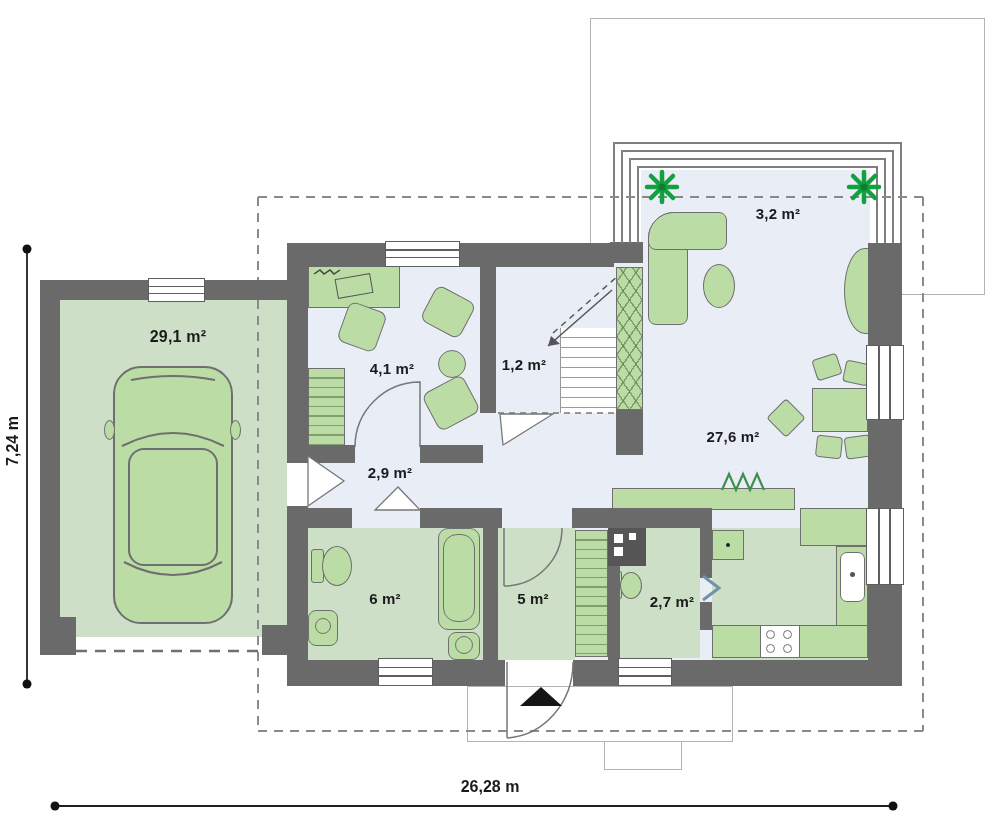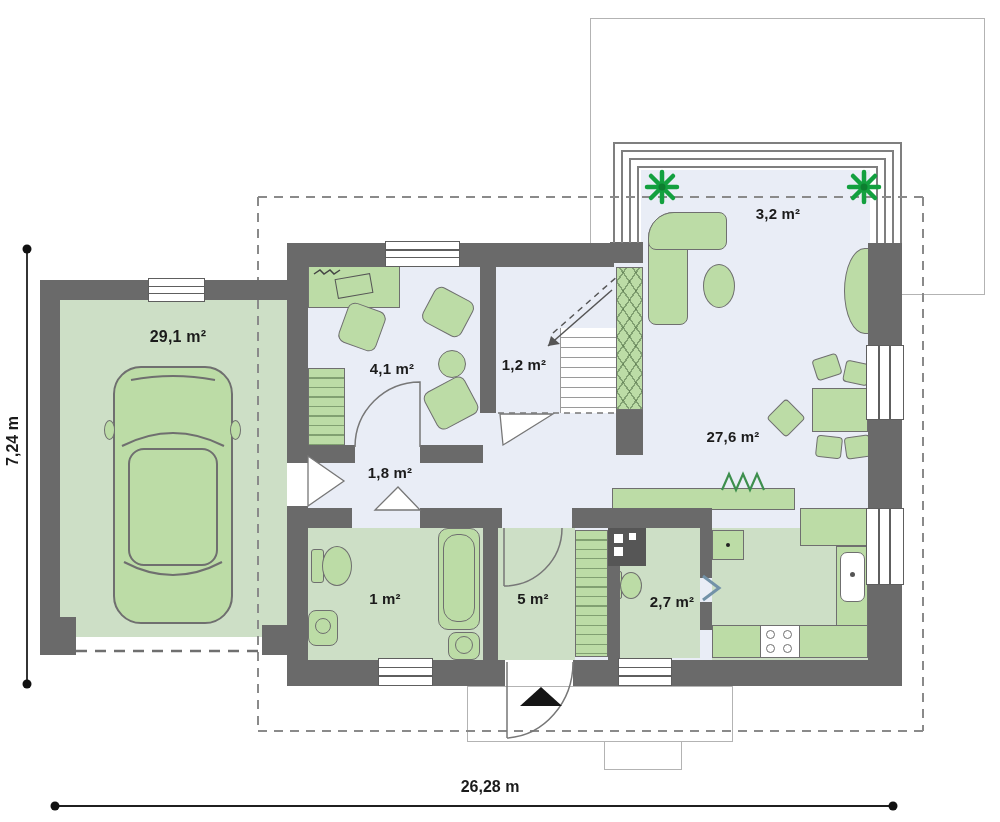--- a/index.html
+++ b/index.html
@@ -218,21 +218,21 @@
     </g>
     <circle cx="55" cy="806" r="4.5" fill="#111"></circle>
     <circle cx="893" cy="806" r="4.5" fill="#111"></circle>
   </svg>
 
   <div class="lbl" style="left:178px;top:337px;font-size:16px;">29,1 m²</div>
   <div class="lbl" style="left:392px;top:368px;">4,1 m²</div>
   <div class="lbl" style="left:524px;top:364px;">1,2 m²</div>
   <div class="lbl" style="left:778px;top:213px;">3,2 m²</div>
   <div class="lbl" style="left:733px;top:436px;">27,6 m²</div>
-  <div class="lbl" style="left:390px;top:472px;">1,8 m²</div>
-  <div class="lbl" style="left:385px;top:598px;">1 m²</div>
+  <div class="lbl" style="left:390px;top:472px;">2,9 m²</div>
+  <div class="lbl" style="left:385px;top:598px;">6 m²</div>
   <div class="lbl" style="left:533px;top:598px;">5 m²</div>
   <div class="lbl" style="left:672px;top:601px;">2,7 m²</div>
 
   <div class="dimlbl" style="left:-27px;top:432px;width:80px;transform:rotate(-90deg);">7,24 m</div>
   <div class="dimlbl" style="left:430px;top:778px;width:120px;">26,28 m</div>
 
 </div>
 
 </body></html>

